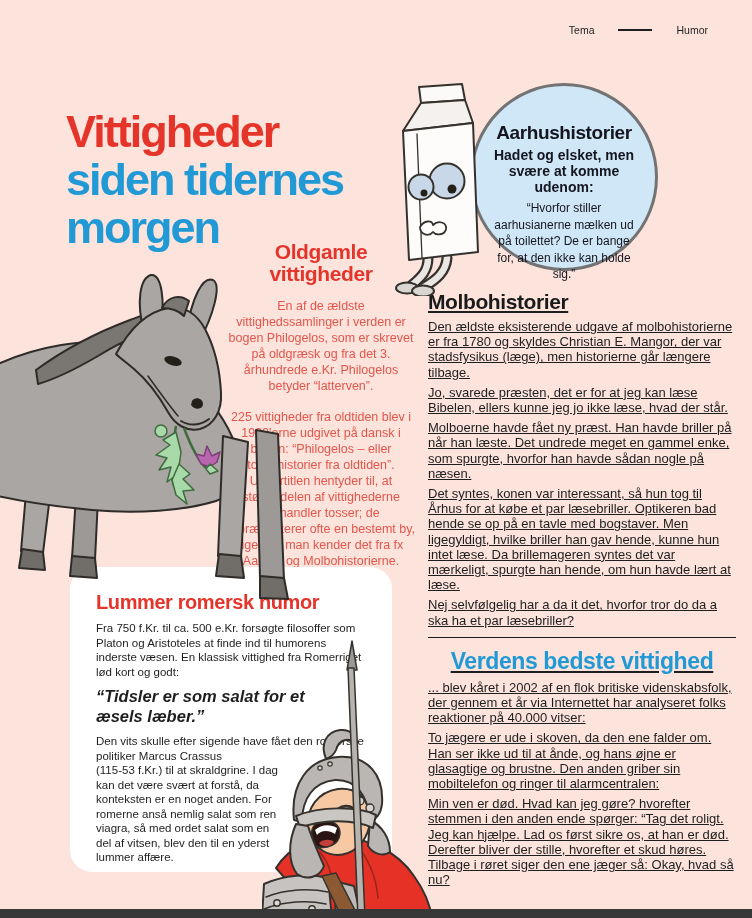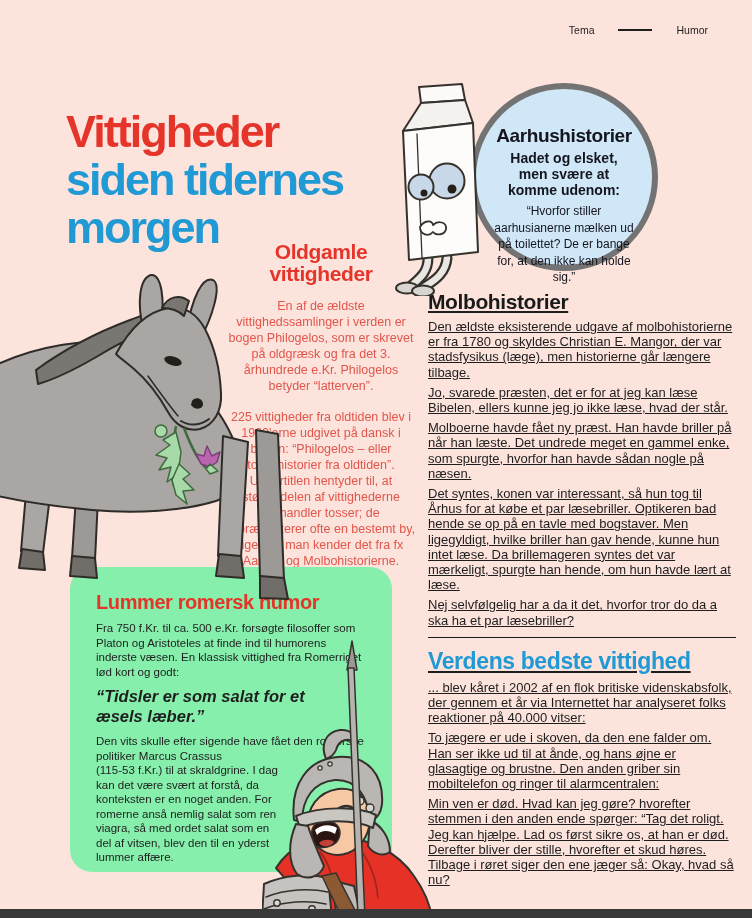--- a/index.html
+++ b/index.html
@@ -11,52 +11,52 @@
   
   .meta{position:absolute;top:24px;right:44px;display:flex;align-items:center;gap:24px;font-size:10.5px;color:#1e1e1e;}
   .meta .rule{width:34px;height:1.5px;background:#1e1e1e;}
   
   .title{position:absolute;left:66px;top:78px;font-weight:bold;font-size:45px;line-height:48px;letter-spacing:-2px;z-index:1;}
   .title .t-red{color:#e5352b;display:block;}
   .title .t-blue{color:#2099d5;display:block;}
   
   .bubble{
     position:absolute;left:470px;top:83px;width:188px;height:188px;border-radius:50%;
-    background:#cfe7f7;border:6px solid #737373;z-index:2;
+    background:#cfe7f7;border:3px solid #737373;z-index:2;
     text-align:center;box-sizing:border-box;padding:36px 18px 0 18px;color:#15151f;
   }
   .bubble h3{margin:0 0 3px 0;font-size:19px;letter-spacing:-.4px;}
   .bubble .sub{font-size:14px;line-height:16px;font-weight:bold;margin:0 0 5px 0;}
   .bubble .quote{font-size:12px;line-height:16.5px;margin:0;}
   
   .carton{position:absolute;left:372px;top:74px;width:125px;height:222px;z-index:3;}
   
   .oldgamle{position:absolute;left:226px;top:241px;width:190px;text-align:center;color:#e2554b;z-index:1;}
   .oldgamle h2{color:#e5352b;font-size:21px;line-height:22px;margin:0 0 13px 0;letter-spacing:-.4px;}
   .oldgamle p{font-size:12.5px;line-height:16px;margin:0 0 15px 0;font-weight:bold;font-weight:normal;}
   .oldgamle p{font-weight:normal;}
   
   .donkey{position:absolute;left:-2px;top:268px;width:305px;height:335px;z-index:3;}
   
   .whitebox{
-    position:absolute;left:70px;top:567px;width:322px;height:305px;background:#86efac;
+    position:absolute;left:70px;top:567px;width:322px;height:305px;background:#ffffff;
     border-radius:22px;z-index:2;box-sizing:border-box;padding:24px 26px;
   }
   .whitebox h2{color:#e5352b;font-size:20px;margin:0 0 7px 0;letter-spacing:-.4px;}
   .whitebox p{font-size:11.5px;line-height:14.5px;margin:0 0 7px 0;color:#1e1e1e;}
   .whitebox .bquote{font-size:16.5px;line-height:20px;font-style:italic;font-weight:bold;margin:4px 0 8px 0;width:225px;}
   .whitebox .narrow{width:186px;}
   
   .soldier{position:absolute;left:262px;top:638px;width:175px;height:280px;z-index:4;}
   
   .rightcol{position:absolute;left:428px;top:290px;width:308px;z-index:1;text-decoration:underline;}
   .rightcol h2{font-size:21px;margin:0 0 5px 0;color:#1a1a1a;letter-spacing:-.4px;}
   .rightcol p{font-size:13px;line-height:15.2px;margin:0 0 5px 0;}
   .divider{border:none;border-top:1.5px solid #1a1a1a;margin:9px 0 10px 0;width:100%;}
-  .rightcol h2.blue{color:#2099d5;font-size:23px;margin:0 0 5px 0;}
+  .rightcol h2.blue{color:#2099d5;font-size:23px;margin:0 0 5px 0;text-align:center;}
   
   .bottom-edge{position:absolute;left:0;bottom:0;width:100%;height:9px;background:#383838;z-index:10;}
 </style>
 </head>
 <body>
 
 <div class="page">
 
   <div class="meta">
     <span>Tema</span>

